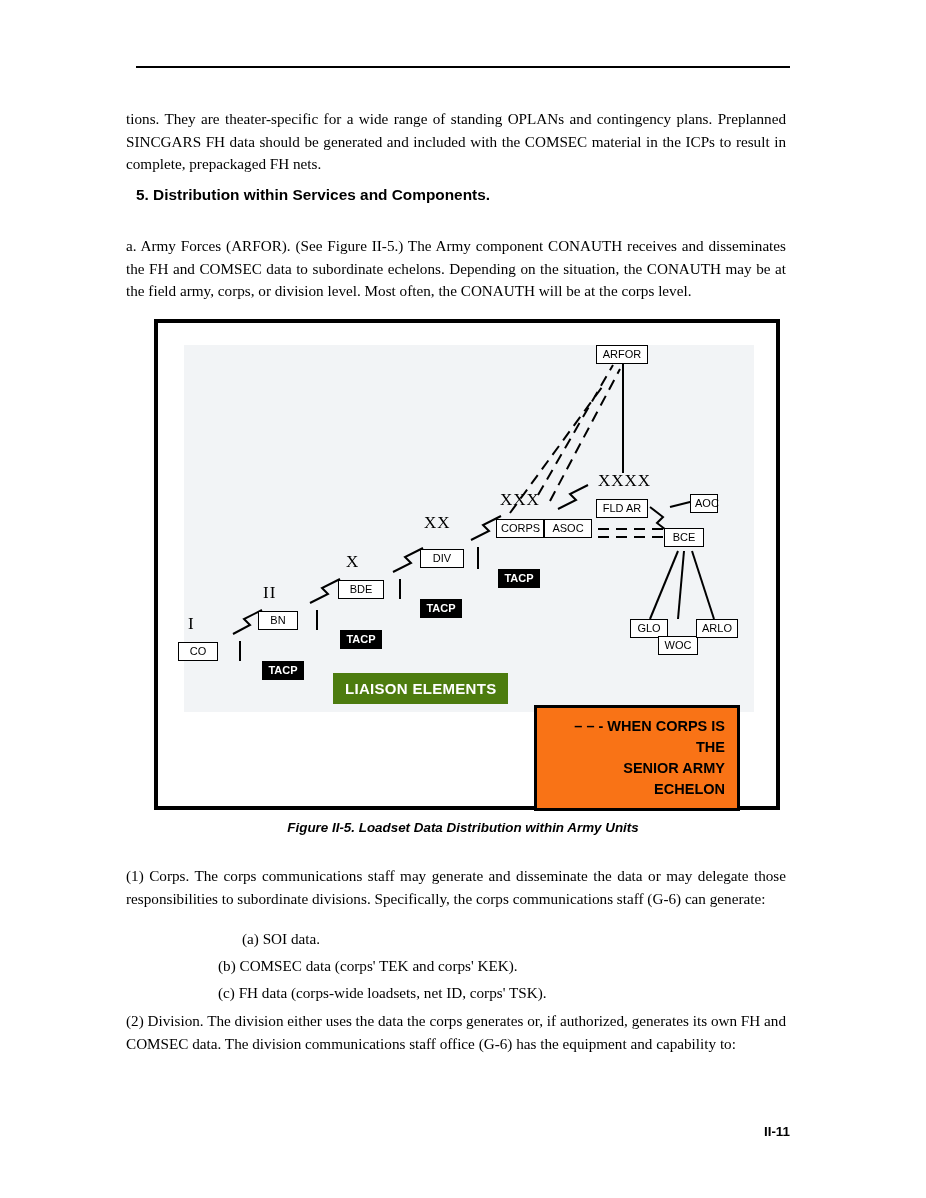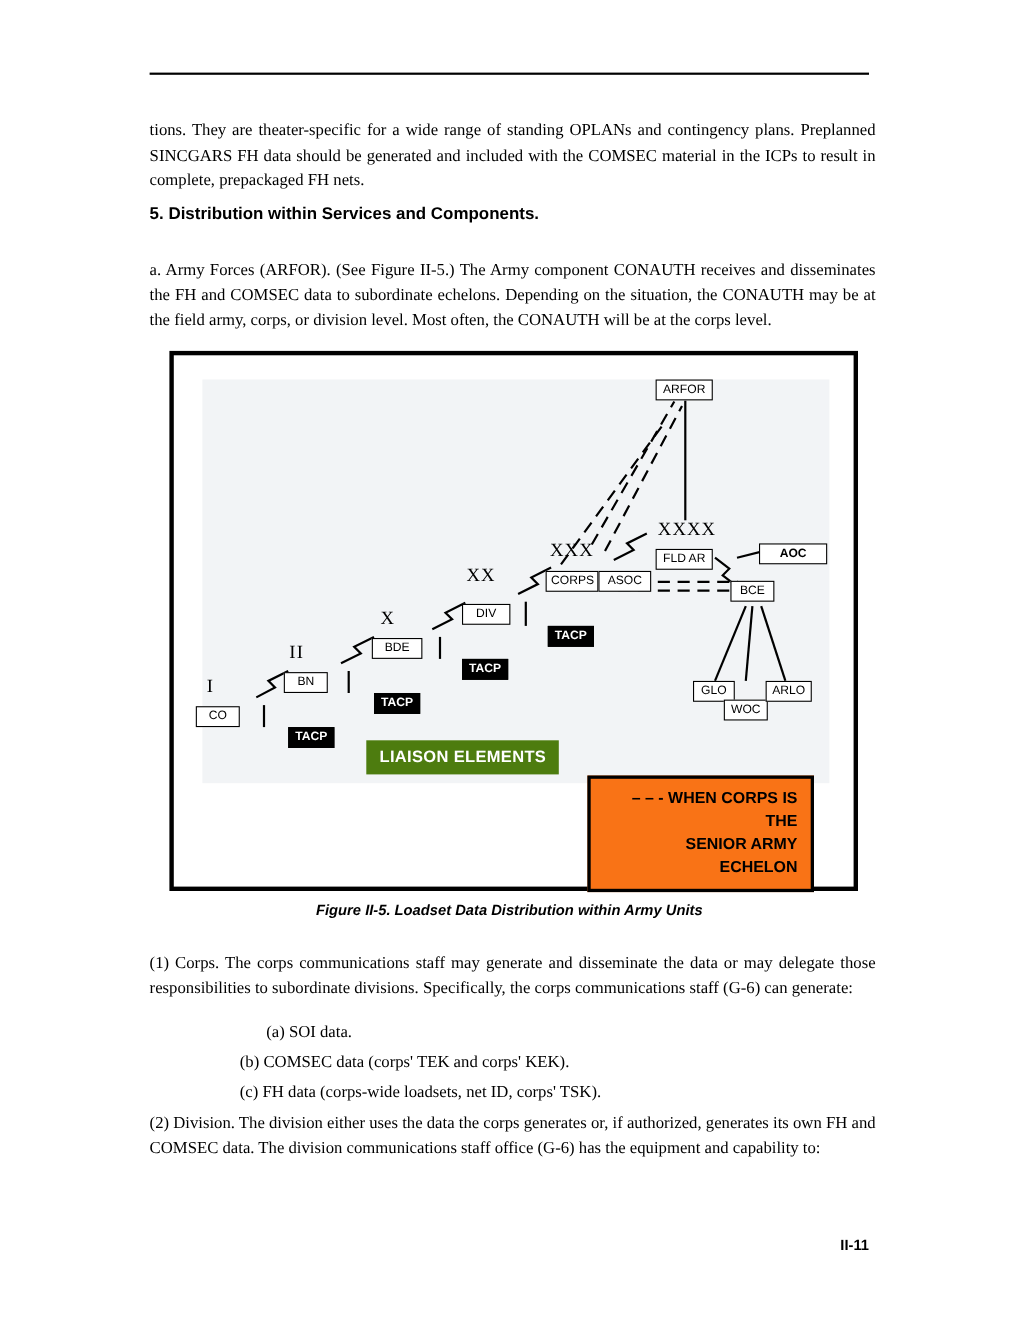--- a/index.html
+++ b/index.html
@@ -24,21 +24,21 @@
   .rule-top {
     position: absolute;
     left: 136px;
     top: 66px;
     width: 654px;
     height: 2px;
     background: #000;
   }
   .body-text {
     position: absolute;
-    left: 136px;
+    left: 126px;
     width: 660px;
     font-size: 15.2px;
     line-height: 22.5px;
     text-align: justify;
   }
   .p-intro { top: 108px; }
   .heading-num {
     position: absolute;
     left: 136px;
     top: 186px;
@@ -215,21 +215,21 @@
         <path d="M 352 190 L 447 60"></path>
         <path d="M 404 206 L 513 206"></path>
         <path d="M 404 214 L 513 214"></path>
       </g>
     </svg>
 
     <div class="node" style="left:438px; top:22px; width:52px;">ARFOR</div>
 
     <div class="echelon" style="left:440px; top:148px;">XXXX</div>
     <div class="node" style="left:438px; top:176px; width:52px;">FLD AR</div>
-    <div class="node" style="left:532px; top:171px; width:62px;font-weight:bold;">AOC</div>
+    <div class="node" style="left:532px; top:171px; width:28px;">AOC</div>
     <div class="node" style="left:506px; top:205px; width:40px;">BCE</div>
 
     <div class="echelon" style="left:342px; top:167px;">XXX</div>
     <div class="node" style="left:338px; top:196px; width:48px;">CORPS</div>
     <div class="node" style="left:386px; top:196px; width:48px;">ASOC</div>
     <div class="node black" style="left:340px; top:246px; width:42px;">TACP</div>
 
     <div class="echelon" style="left:266px; top:190px;">XX</div>
     <div class="node" style="left:262px; top:226px; width:44px;">DIV</div>
     <div class="node black" style="left:262px; top:276px; width:42px;">TACP</div>

